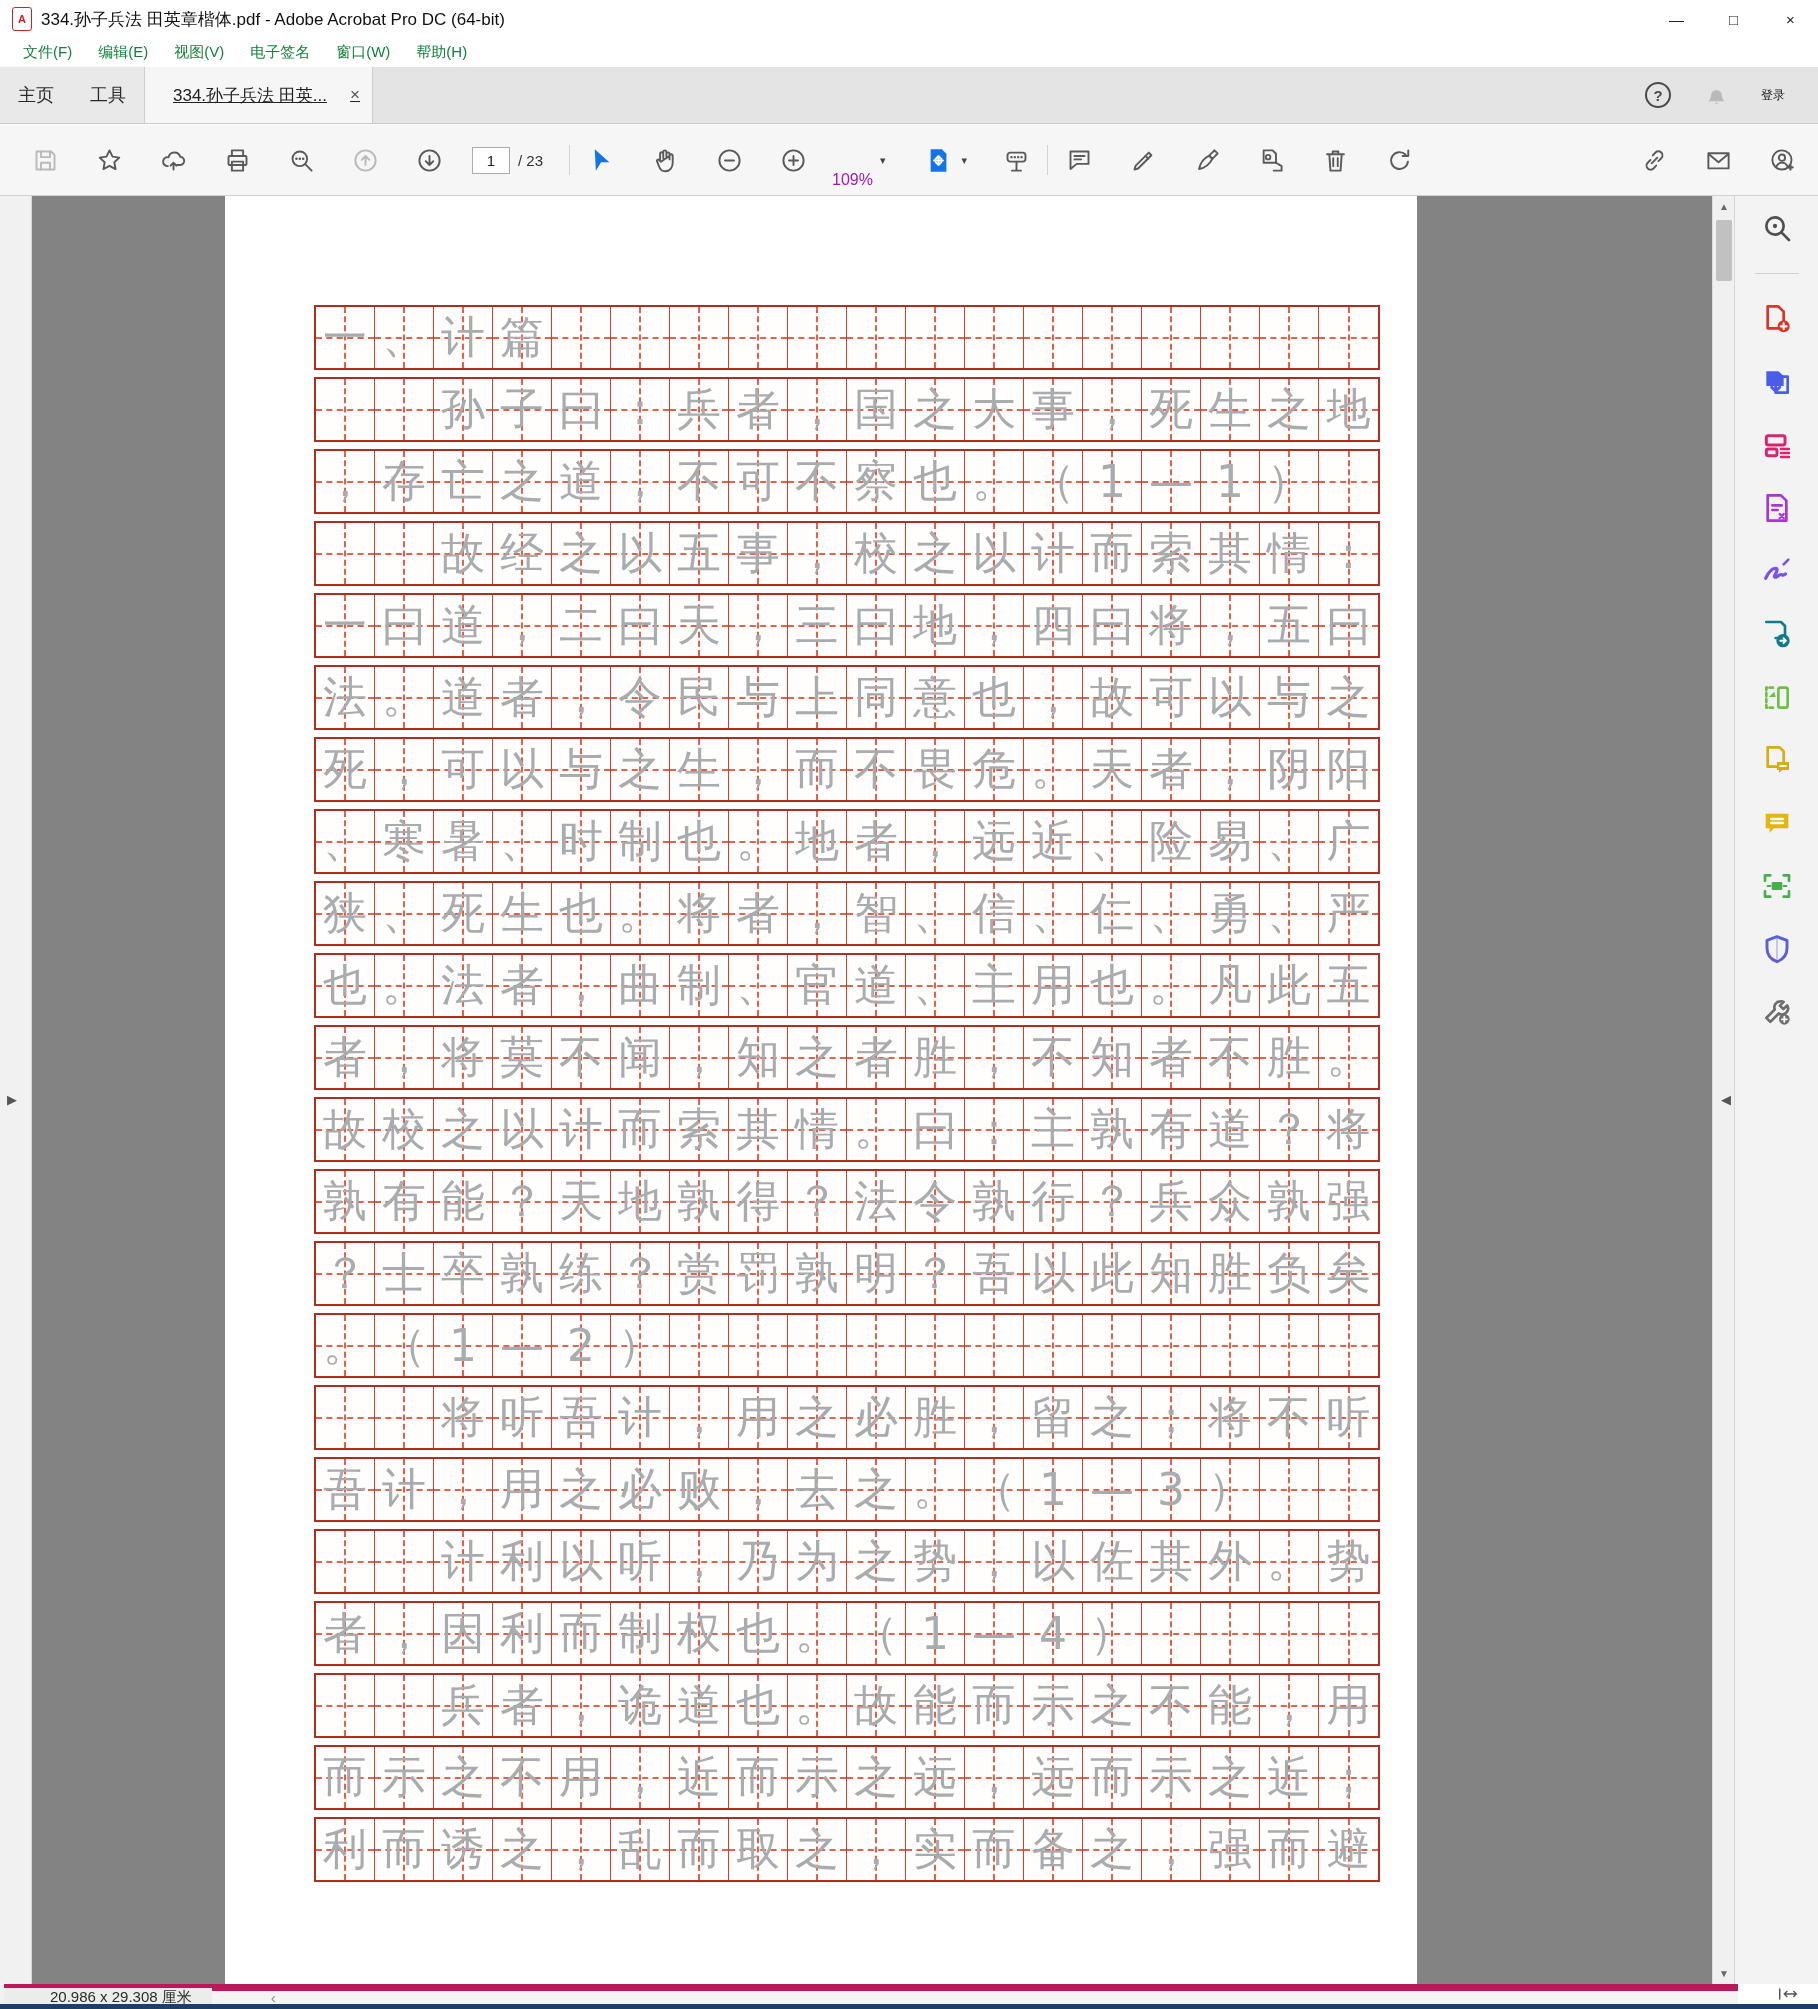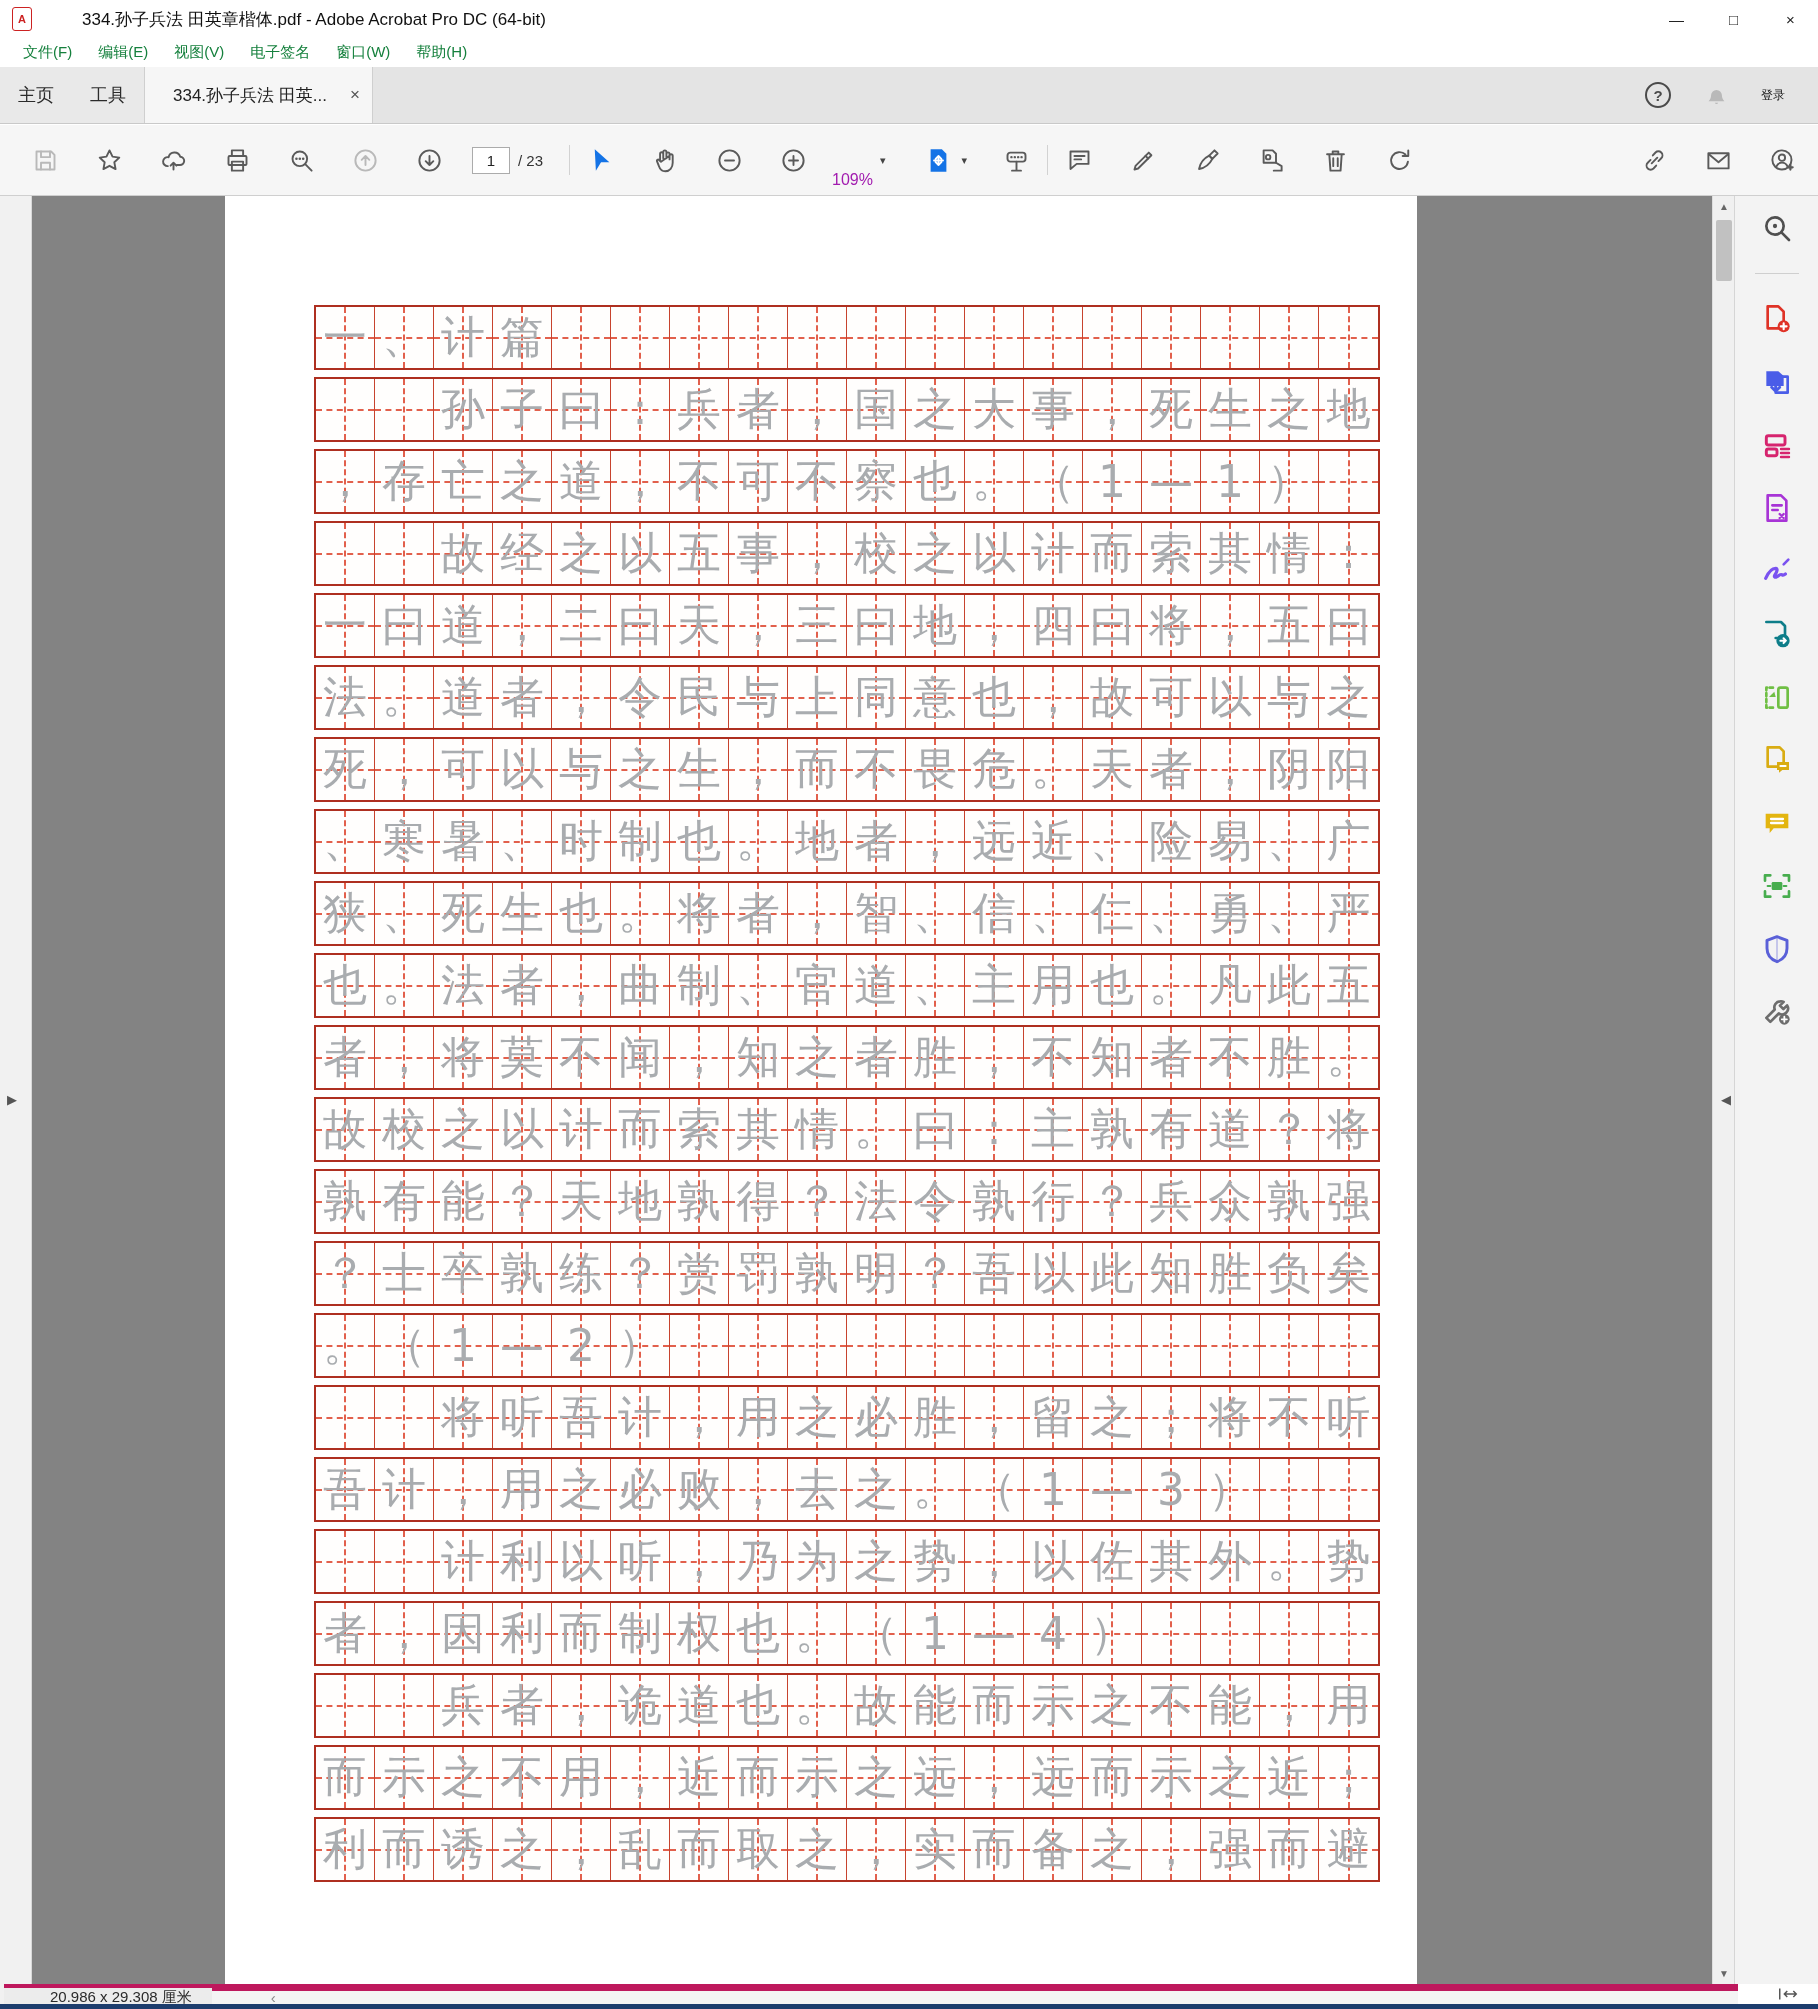--- a/index.html
+++ b/index.html
@@ -2,33 +2,33 @@
 <html><head>
 <meta charset="utf-8">
 <style>
   * { margin:0; padding:0; box-sizing:border-box; }
   html,body { width:1819px; height:2010px; overflow:hidden; font-family:"Liberation Sans","DejaVu Sans",sans-serif; background:#fff; }
   .win { position:relative; width:1819px; height:2010px; background:#fff; }
 
   
   .titlebar { position:absolute; left:0; top:0; width:100%; height:38px; background:#fff; display:flex; align-items:center; padding-left:12px; }
   .pdficon { width:20px; height:24px; border:1.5px solid #c22; border-radius:3px; color:#c22; font-size:11px; font-weight:bold; display:flex; align-items:center; justify-content:center; margin-right:9px; }
-  .title-text { font-size:17px; color:#111;margin-left:41px; }
+  .title-text { font-size:17px; color:#111; }
   .winbtns { margin-left:auto; display:flex; height:100%; }
   .winbtn { width:57px; height:100%; display:flex; align-items:center; justify-content:center; font-size:15px; color:#222; }
 
   
   .menubar { position:absolute; left:0; top:38px; width:100%; height:30px; background:#fff; display:flex; align-items:center; padding-left:10px; border-bottom:1px solid #e9e9e9; }
   .menu-item { font-size:15px; color:#15803d; padding:4px 13px; cursor:default; }
 
   
   .tabbar { position:absolute; left:0; top:67px; width:100%; height:57px; background:#e4e4e4; display:flex; align-items:stretch; border-bottom:1px solid #c9c9c9; }
   .tab-left { display:flex; background:#e9e9e9; border-right:1px solid #cfcfcf; }
   .tab-simple { padding:0 18px; display:flex; align-items:center; font-size:18px; color:#2b2b2b; }
-  .doc-tab { width:228px; background:#f6f6f6; border-right:1px solid #cfcfcf; display:flex; align-items:center; padding:0 12px 0 28px; font-size:17px; color:#222; }
+  .doc-tab { width:228px; background:#f6f6f6; border-right:1px solid #cfcfcf; display:flex; align-items:center; padding:0 12px 0 28px; font-size:17px; color:#222;text-decoration:underline; }
   .doc-tab .lbl { flex:1; white-space:nowrap; overflow:hidden; }
   .tab-close { color:#555; font-size:17px; margin-left:8px; }
   .tab-right { margin-left:auto; display:flex; align-items:center; gap:30px; padding-right:34px; }
   .help-circle { width:26px; height:26px; border:2px solid #4a4a4a; border-radius:50%; display:flex; align-items:center; justify-content:center; font-size:15px; font-weight:bold; color:#4a4a4a; }
   .signin { font-size:12px; color:#1a1a1a; }
 
   
   .toolbar { position:absolute; left:0; top:125px; width:100%; height:71px; background:#f6f6f6; border-bottom:1px solid #cfcfcf; display:flex; align-items:center; padding:0 22px 0 30px; }
   .tbgroup { display:flex; align-items:center; gap:34px; }
   .tbi { width:30px; height:30px; display:flex; align-items:center; justify-content:center; }

